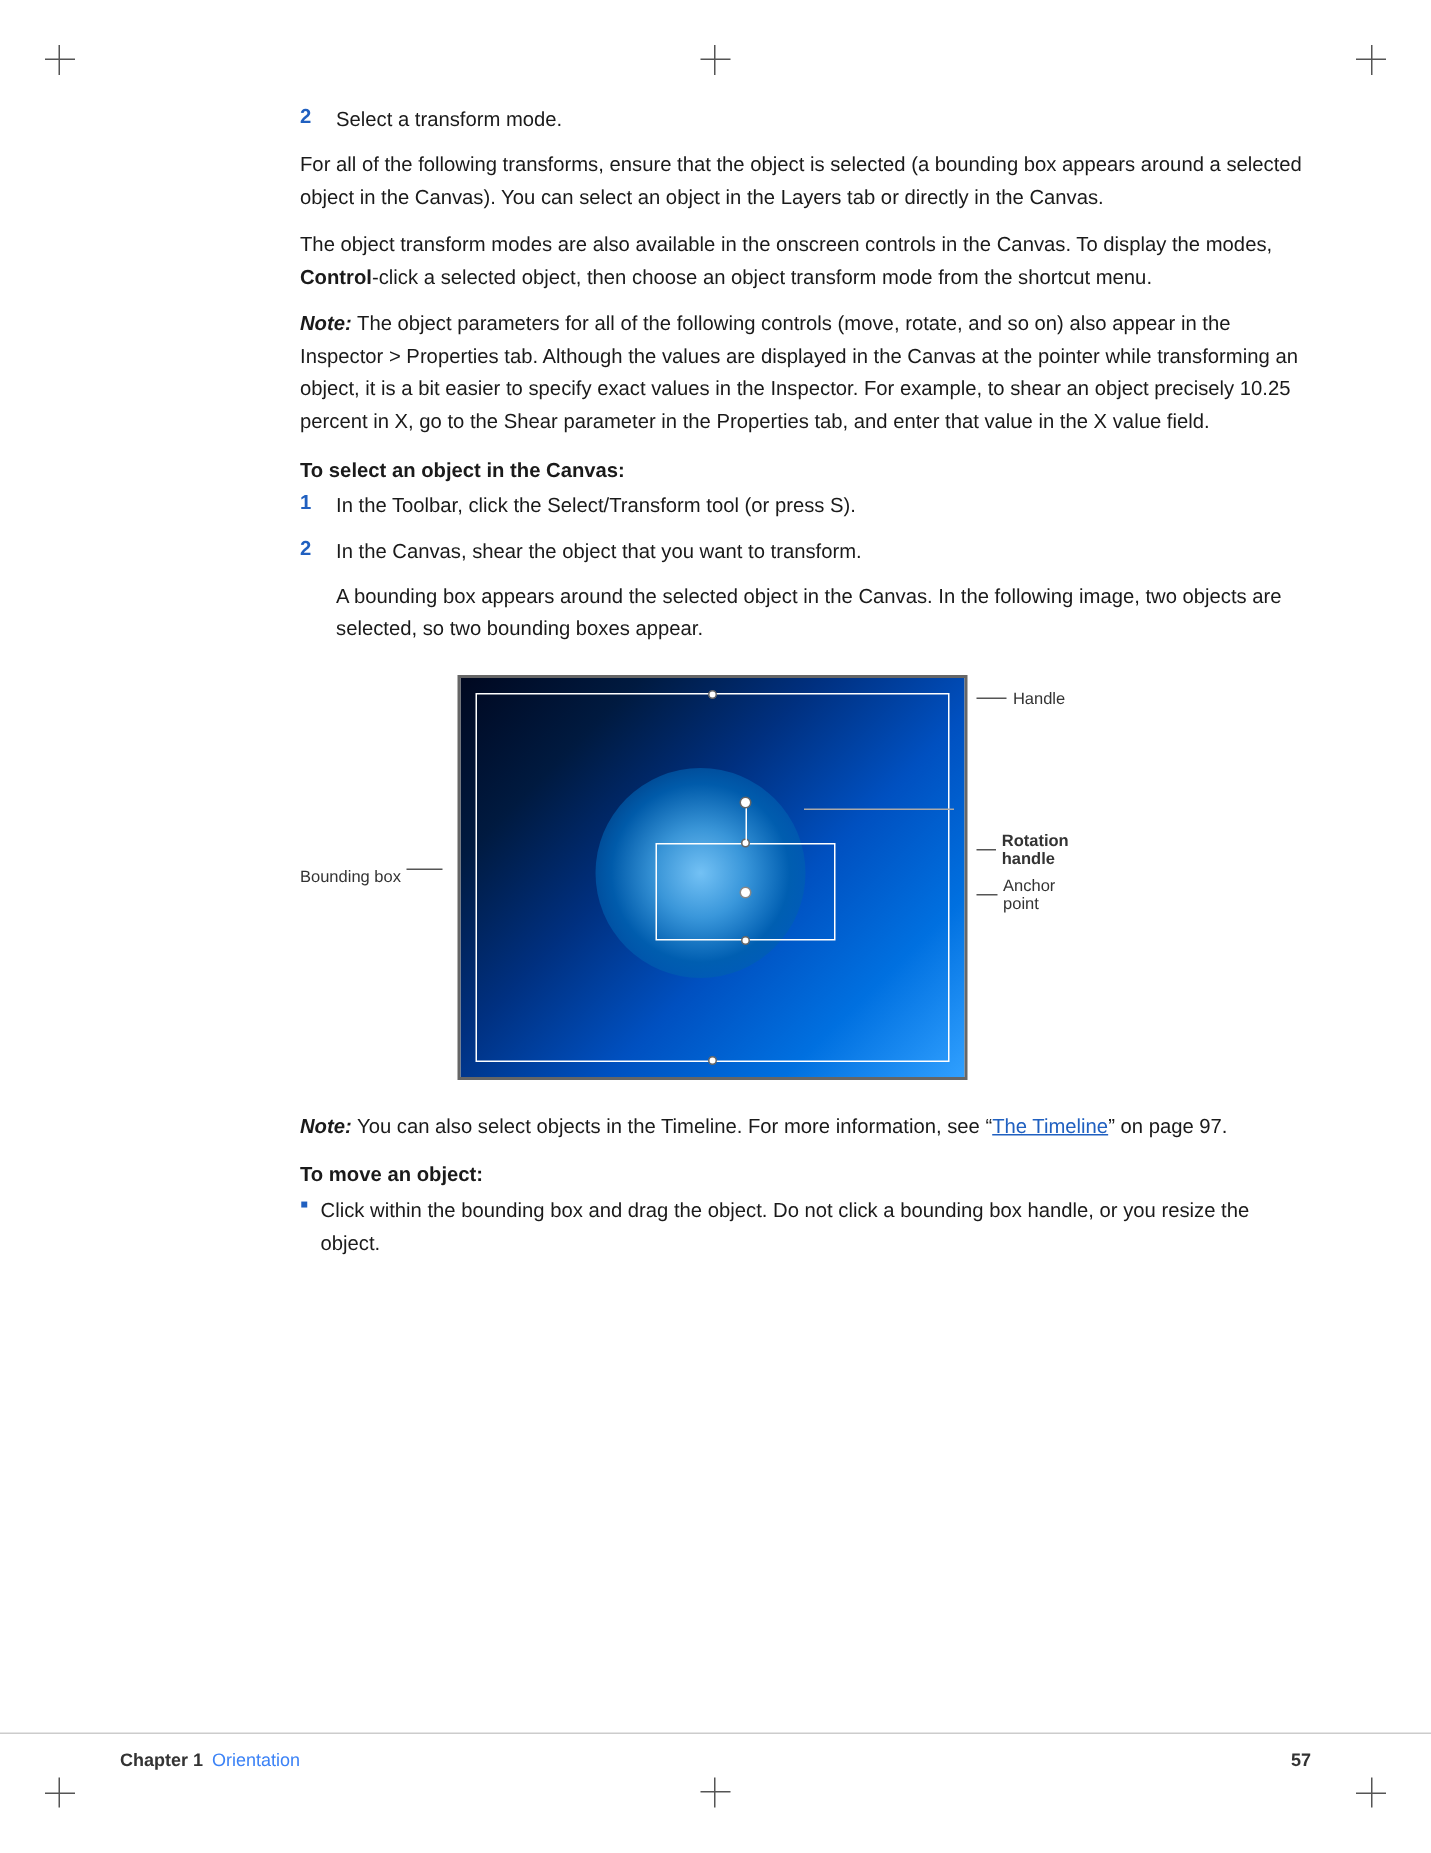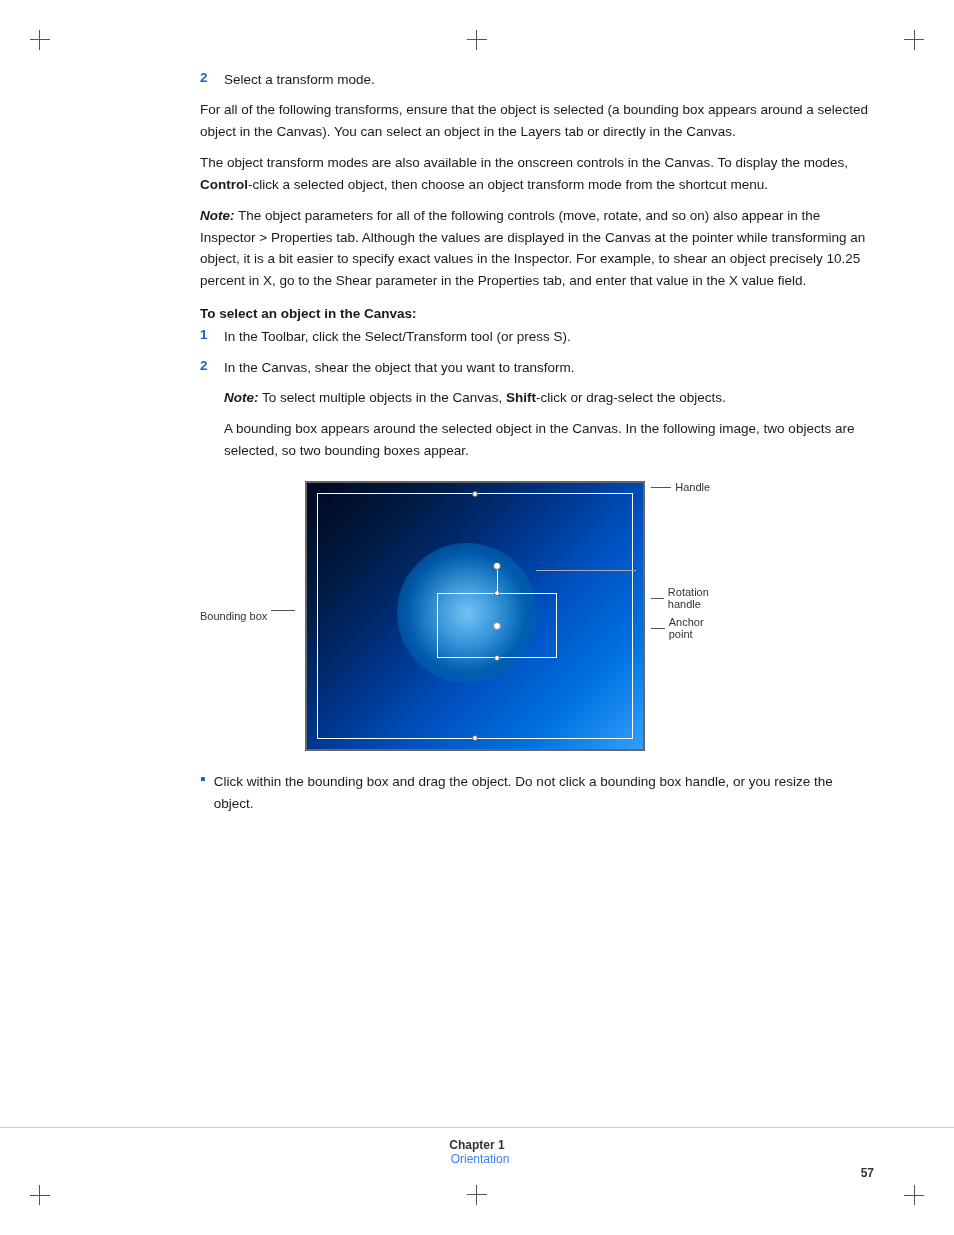--- a/index.html
+++ b/index.html
@@ -285,21 +285,20 @@
     .page-footer {
       position: absolute;
       bottom: 55px;
       left: 0;
       right: 0;
       display: flex;
       align-items: center;
       padding: 0 80px 0 80px;
       border-top: 1px solid #ccc;
       padding-top: 10px;
-      flex-direction: column;
     }
 
     .footer-chapter {
       font-size: 12px;
       font-weight: bold;
       color: #333;
     }
 
     .footer-section {
       font-size: 12px;
@@ -356,23 +355,20 @@
     <div class="step-row">
       <span class="step-num">1</span>
       <span class="step-text">In the Toolbar, click the Select/Transform tool (or press S).</span>
     </div>
 
     <div class="step-row" style="margin-bottom: 8px;">
       <span class="step-num">2</span>
       <span class="step-text">In the Canvas, shear the object that you want to transform.</span>
     </div>
 
-    <div class="note-para indented">
-      <span class="note-label">Note:</span><span> To select multiple objects in the Canvas, </span><span class="bold">Shift</span><span>-click or drag-select the objects.</span>
-    </div>
 
     <div class="body-para indented">A bounding box appears around the selected object in the Canvas. In the following image, two objects are selected, so two bounding boxes appear.</div>
 
     <div class="image-container">
 
       <div style="position:relative; display:flex; margin-right: 10px;">
         <span style="font-size:11px;color:#333;white-space:nowrap;">Bounding box</span>
         <div style="width:24px;height:1px;background:#555;margin-left:4px;"></div>
       </div>
 
@@ -389,38 +385,42 @@
           <div class="rotation-handle-line"></div>
           <div class="rotation-handle-circle"></div>
           <div class="anchor-point"></div>
         </div>
 
         <div style="position:absolute;top:87px;left:229px;width:100px;height:1px;background:#aaa;"></div>
       </div>
 
       <div style="position:relative;height:270px;display:flex;flex-direction:column;justify-content:flex-start;margin-left:6px;">
 
-        <div style="position:absolute;top:0;left:0;display:flex;align-items:center;">
+        <div style="position:absolute;top:10px;left:0;display:flex;align-items:center;">
           <div style="width:20px;height:1px;background:#555;margin-right:4px;"></div>
           <span style="font-size:11px;color:#333;">Handle</span>
         </div>
 
-        <div style="position:absolute;top:105px;left:0;display:flex;align-items:center;">
+        <div style="position:absolute;top:105px;left:0;display:flex;align-items:center;font-weight:bold;">
           <div style="width:20px;height:1px;background:#555;margin-right:4px;"></div>
           <span style="font-size:11px;color:#333;">Rotation handle</span>
         </div>
 
         <div style="position:absolute;top:135px;left:0;display:flex;align-items:center;justify-content:center;">
           <div style="width:20px;height:1px;background:#555;margin-right:4px;"></div>
           <span style="font-size:11px;color:#333;">Anchor point</span>
         </div>
       </div>
     </div>
 
-
+    <div class="note-para">
+      <span class="note-label">Note:</span><span> You can also select objects in the Timeline. For more information, see “</span><a class="link" href="#">The Timeline</a><span>” on page 97.</span>
+    </div>
+
+    <div class="subheading">To move an object:</div>
 
     <div class="bullet-row">
       <span class="bullet-marker">▪</span>
       <span class="bullet-text">Click within the bounding box and drag the object. Do not click a bounding box handle, or you resize the object.</span>
     </div>
 
   </div>
 
   <div class="page-footer">
     <span class="footer-chapter">Chapter 1</span>

